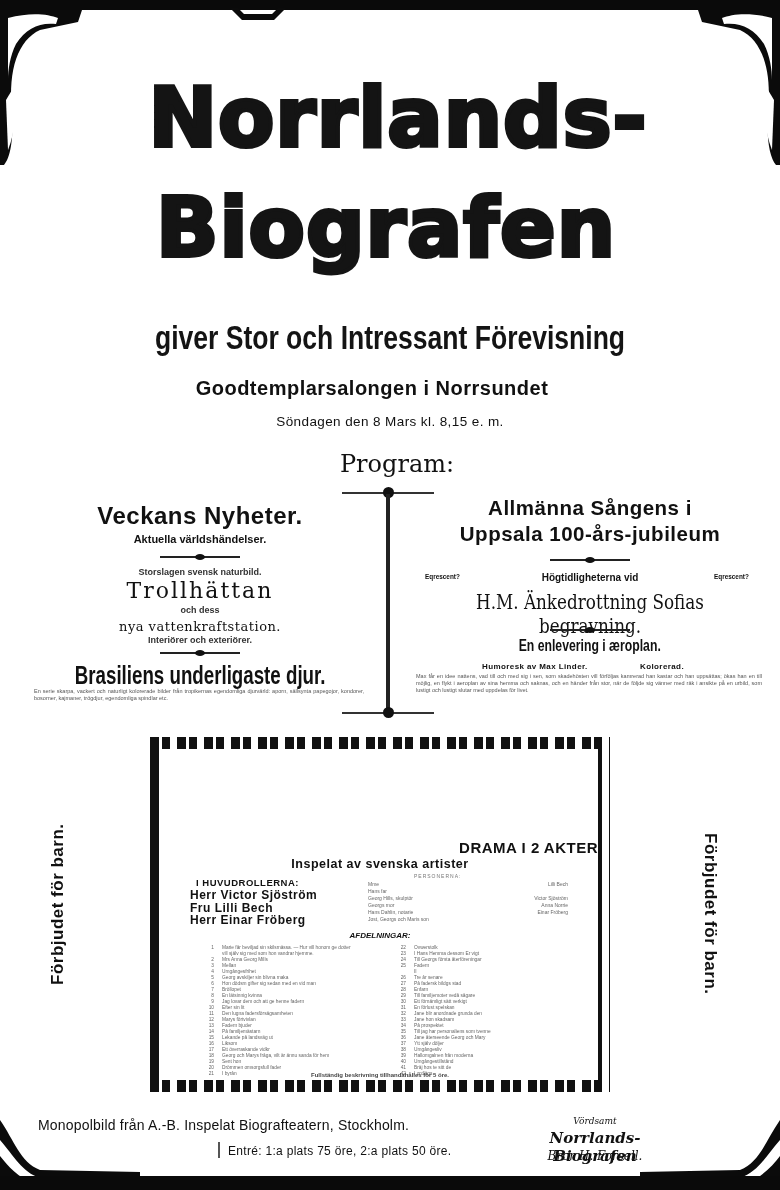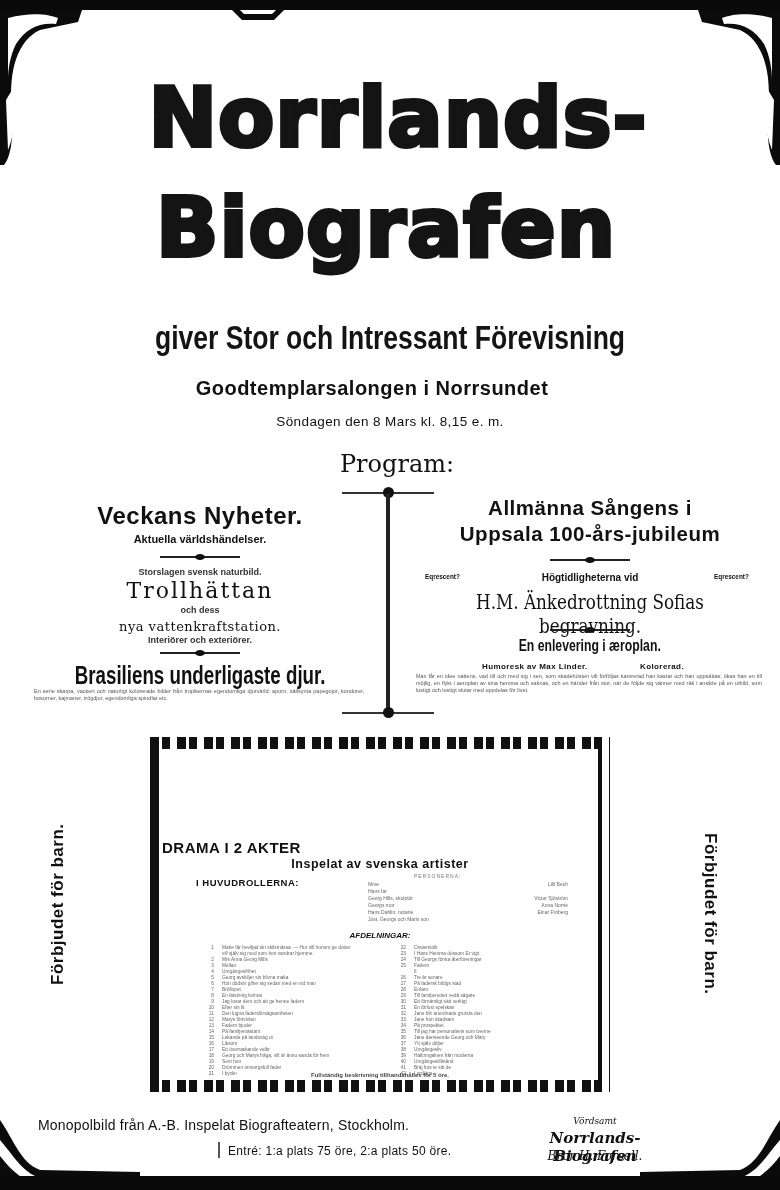--- a/index.html
+++ b/index.html
@@ -44,21 +44,21 @@
     .fine { font-size: 5.5px; color: #555; text-align: justify; line-height: 7px; }
 
     .barnet-box { position: absolute; left: 150px; top: 737px; width: 460px; height: 355px;
       border: 12px solid transparent;
       background:
         linear-gradient(#fff,#fff) padding-box,
         repeating-linear-gradient(90deg, #111 0 9px, #fff 9px 12px, #111 12px 20px, #fff 20px 27px) border-box; }
     .barnet-inner { position: absolute; inset: 0; }
     .barnet-title { position: absolute; top: 18px; left: 0; width: 436px; text-align: center;
       font-family: "Liberation Serif", serif; font-size: 70px; letter-spacing: 4px; color: #151515; }
-    .drama { position: absolute; top: 90px; left: 0; width: 436px; text-align: left; font-weight: bold; font-size: 15px; letter-spacing: 0.5px; }
+    .drama { position: absolute; top: 90px; left: 0; width: 436px; text-align: right; font-weight: bold; font-size: 15px; letter-spacing: 0.5px; }
     .inspelat { position: absolute; top: 108px; left: 0; width: 436px; text-align: center; font-weight: bold; font-size: 12.5px; letter-spacing: 0.5px; }
     .roles-head { position: absolute; top: 128px; left: 34px; font-size: 9.5px; font-weight: bold; letter-spacing: 0.5px; }
     .cast { position: absolute; top: 140px; left: 28px; font-size: 12px; font-weight: bold; line-height: 12.5px; letter-spacing: 0.5px; }
     .persons-head { position: absolute; top: 124px; left: 252px; font-size: 5px; color: #777; letter-spacing: 1px; }
     .persons { position: absolute; top: 132px; left: 206px; width: 200px; font-size: 5px; color: #666; line-height: 7px; }
     .persons .r { display: flex; justify-content: space-between; }
     .afd { position: absolute; top: 182px; left: 0; width: 436px; text-align: center; font-size: 8px; font-weight: bold; font-style: italic; }
     .afd-list { position: absolute; top: 196px; font-size: 4.8px; color: #666; line-height: 6px; }
     .afd-list.l { left: 44px; width: 190px; }
     .afd-list.r { left: 236px; width: 180px; }
@@ -145,20 +145,25 @@
 <div style="position:absolute;left:400px;top:636px;width:380px;text-align:center;font-size:17px;"><span class="condensed">En enlevering i æroplan.</span></div>
 <div style="position:absolute;left:482px;top:662px;font-size:8px;font-weight:bold;letter-spacing:0.4px;">Humoresk av Max Linder.</div>
 <div style="position:absolute;left:640px;top:662px;font-size:8px;font-weight:bold;letter-spacing:0.4px;">Kolorerad.</div>
 <div class="fine" style="position:absolute;left:416px;top:673px;width:346px;">Max får en idee nattens, vad till och med sig i sen, som skadehösten vill förföljas kamrerad han kastar och han uppsättas; ökas han en till möjlig, en flykt i aeroplan av sina hemma och saknas, och en händer från stor, när de följde sig vänner med räk i ansikte på en urbild, som lustigt och lustigt slutar med uppdelas för livet.</div>
 
 <div class="barnet-box">
   <div class="barnet-inner">
     <div class="drama">DRAMA I 2 AKTER</div>
     <div class="inspelat">Inspelat av svenska artister</div>
     <div class="roles-head">I HUVUDROLLERNA:</div>
+    <div class="cast">
+      <div>Herr Victor Sjöström</div>
+      <div>Fru Lilli Bech</div>
+      <div>Herr Einar Fröberg</div>
+    </div>
     <div class="persons-head">PERSONERNA:</div>
     <div class="persons">
       <div class="r">
           <span>Mme</span>
           <span>Lilli Bech</span>
         </div>
       <div class="r">
           <span>Hans far</span>
           <span></span>
         </div>

